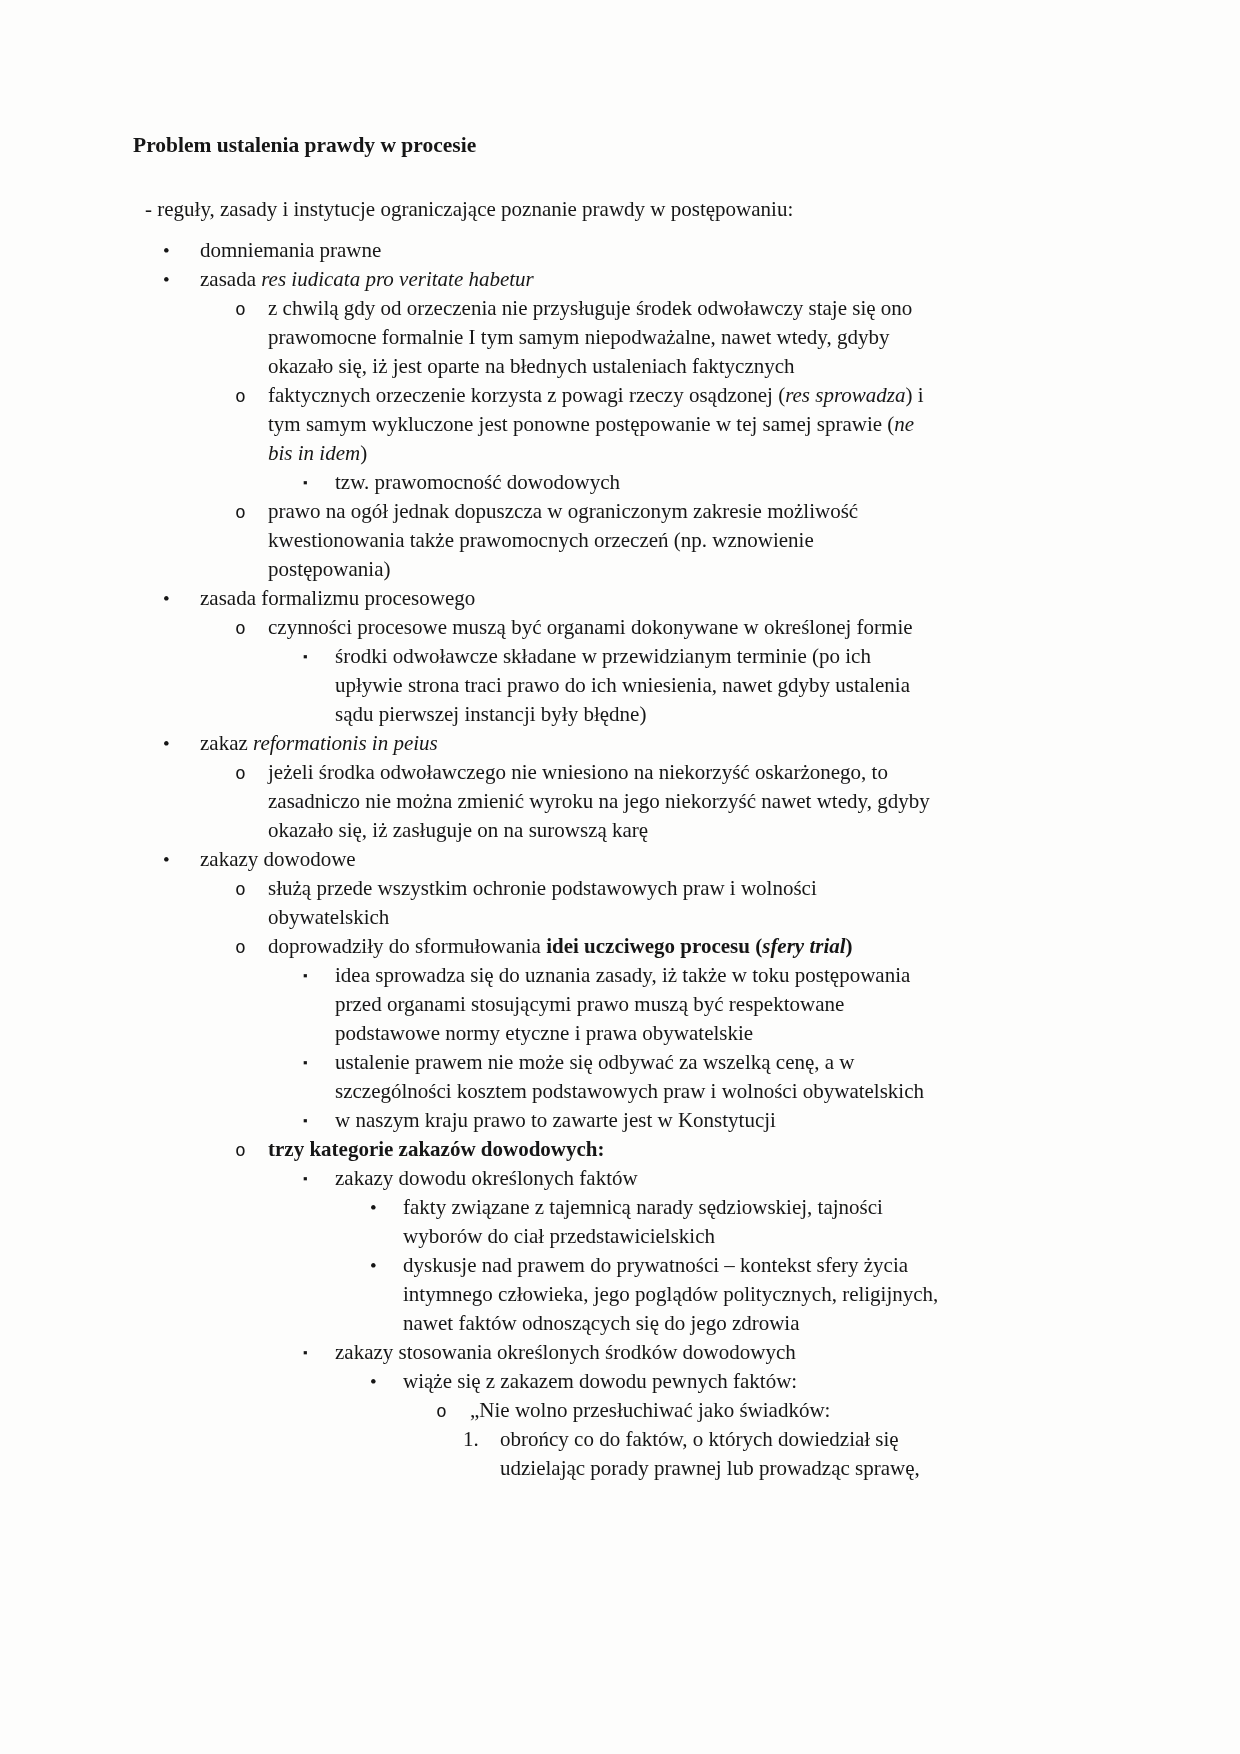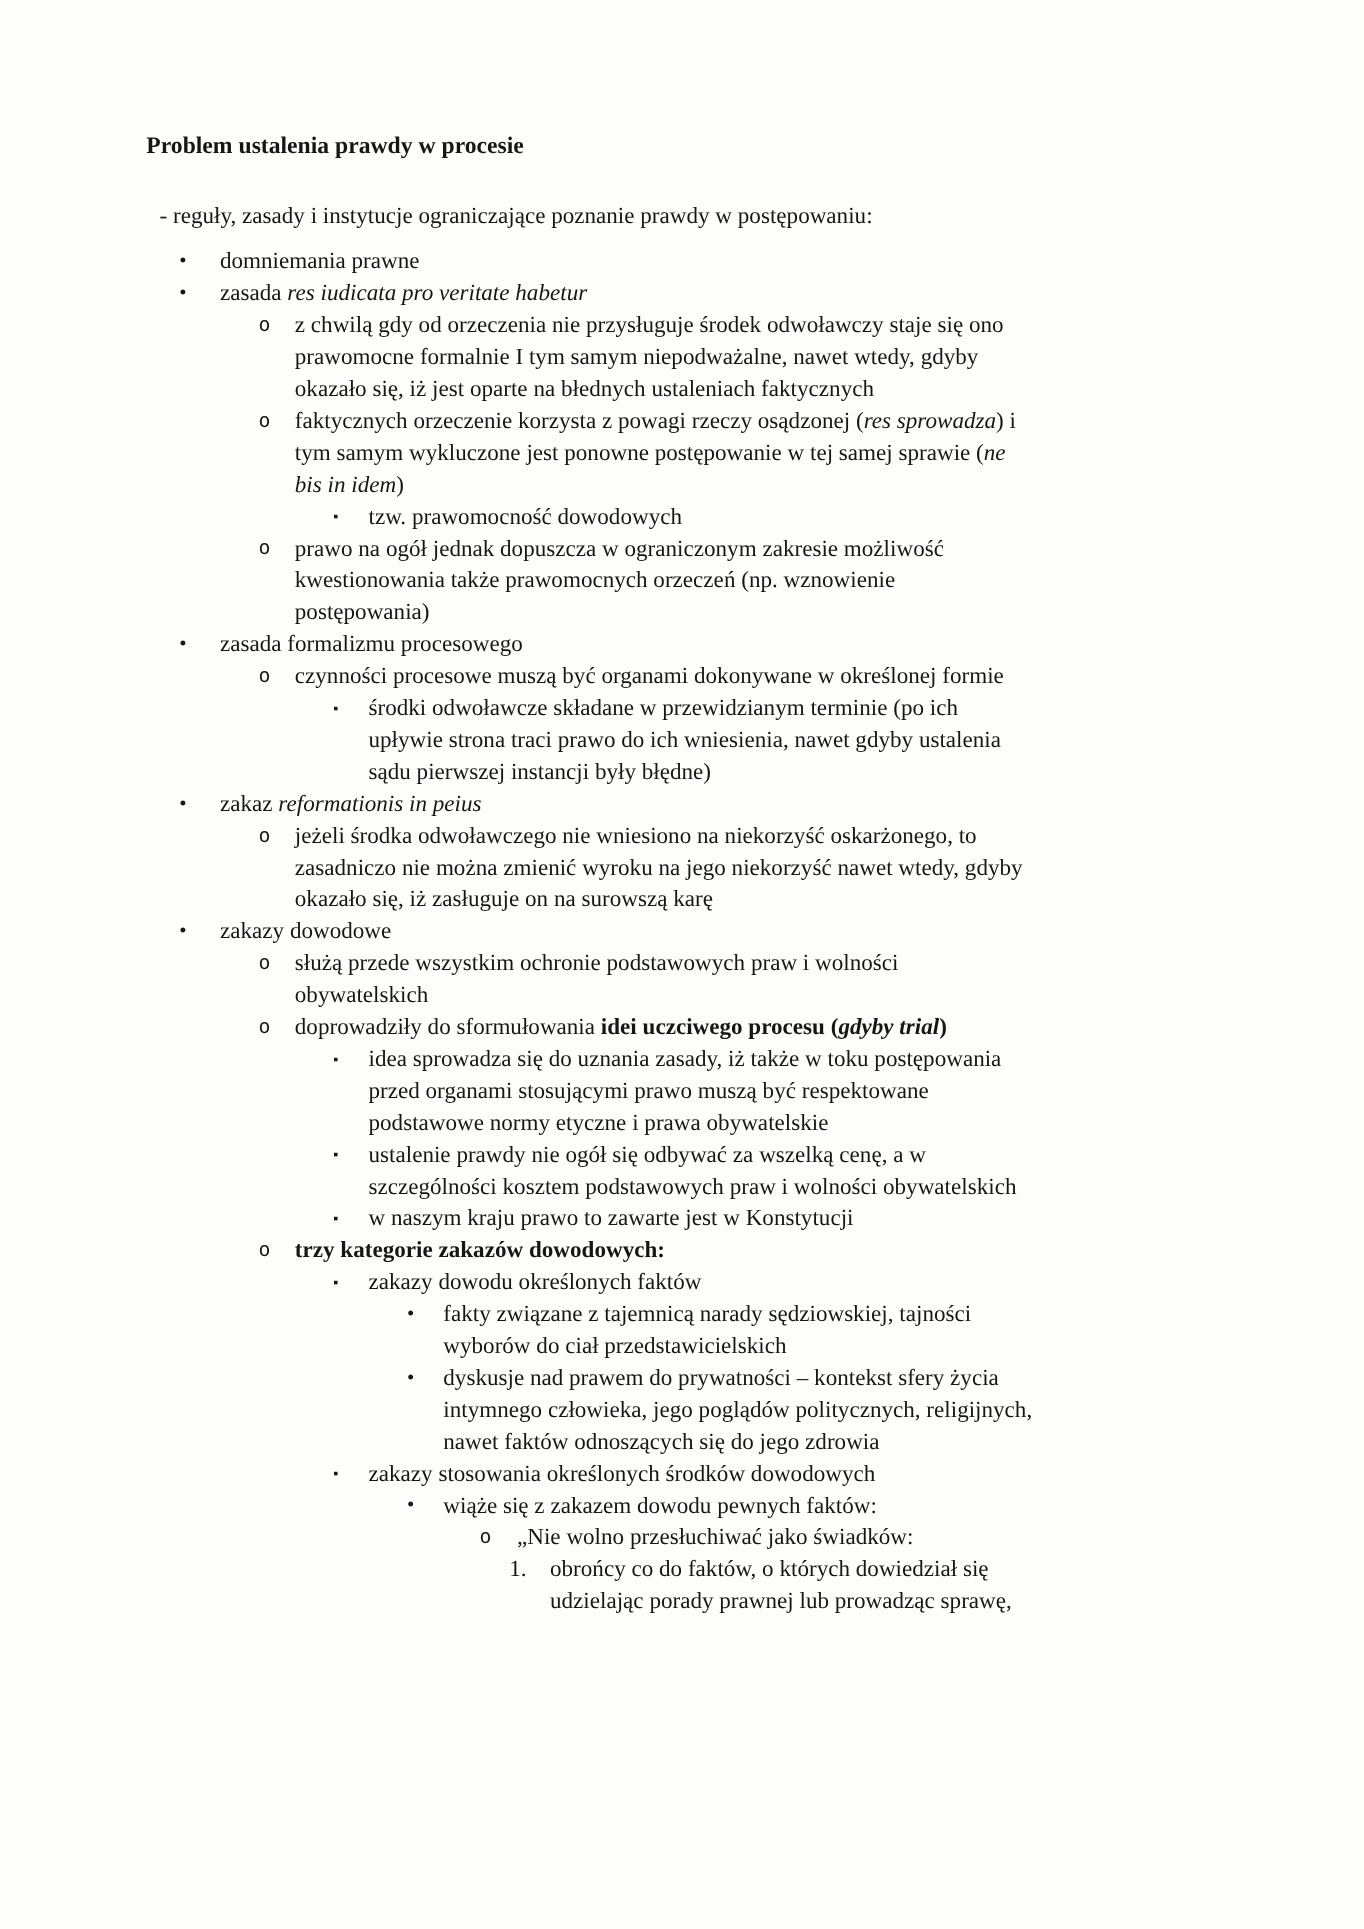--- a/index.html
+++ b/index.html
@@ -15,21 +15,21 @@
     background: #fdfdfc;
     color: #161616;
     font-family: "Liberation Serif", "DejaVu Serif", serif;
     font-size: 21px;
     line-height: 29px;
     overflow: hidden;
   }
   .content {
     position: absolute;
     left: 133px;
-    top: 118px;
+    top: 131px;
     width: 990px;
   }
   .doc-title {
     font-size: 21.5px;
     font-weight: bold;
     margin: 0 0 35px 0;
     white-space: pre-wrap;
   }
   .intro {
     margin: 0 0 36px 0;
@@ -96,25 +96,25 @@
         <div class="li lv3"><span class="marker m-square">▪</span><span><span>środki odwoławcze składane w przewidzianym terminie (po ich
 upływie strona traci prawo do ich wniesienia, nawet gdyby ustalenia
 sądu pierwszej instancji były błędne)</span></span></div>
         <div class="li lv1"><span class="marker m-disc">•</span><span><span>zakaz </span><span class="i">reformationis in peius</span></span></div>
         <div class="li lv2"><span class="marker m-circle">o</span><span><span>jeżeli środka odwoławczego nie wniesiono na niekorzyść oskarżonego, to
 zasadniczo nie można zmienić wyroku na jego niekorzyść nawet wtedy, gdyby
 okazało się, iż zasługuje on na surowszą karę</span></span></div>
         <div class="li lv1"><span class="marker m-disc">•</span><span><span>zakazy dowodowe</span></span></div>
         <div class="li lv2"><span class="marker m-circle">o</span><span><span>służą przede wszystkim ochronie podstawowych praw i wolności
 obywatelskich</span></span></div>
-        <div class="li lv2"><span class="marker m-circle">o</span><span><span>doprowadziły do sformułowania </span><span class="b">idei uczciwego procesu</span><span class="b"> (</span><span class="bi">gdyby trial</span><span class="b">)</span></span></div>
+        <div class="li lv2"><span class="marker m-circle">o</span><span><span>doprowadziły do sformułowania </span><span class="b">idei uczciwego procesu</span><span class="b"> (</span><span class="bi">sfery trial</span><span class="b">)</span></span></div>
         <div class="li lv3"><span class="marker m-square">▪</span><span><span>idea sprowadza się do uznania zasady, iż także w toku postępowania
 przed organami stosującymi prawo muszą być respektowane
 podstawowe normy etyczne i prawa obywatelskie</span></span></div>
-        <div class="li lv3"><span class="marker m-square">▪</span><span><span>ustalenie prawdy nie ogół się odbywać za wszelką cenę, a w
+        <div class="li lv3"><span class="marker m-square">▪</span><span><span>ustalenie prawem nie może się odbywać za wszelką cenę, a w
 szczególności kosztem podstawowych praw i wolności obywatelskich</span></span></div>
         <div class="li lv3"><span class="marker m-square">▪</span><span><span>w naszym kraju prawo to zawarte jest w Konstytucji</span></span></div>
         <div class="li lv2"><span class="marker m-circle">o</span><span><span class="b">trzy kategorie zakazów dowodowych:</span></span></div>
         <div class="li lv3"><span class="marker m-square">▪</span><span><span>zakazy dowodu określonych faktów</span></span></div>
         <div class="li lv4"><span class="marker m-disc">•</span><span><span>fakty związane z tajemnicą narady sędziowskiej, tajności
 wyborów do ciał przedstawicielskich</span></span></div>
         <div class="li lv4"><span class="marker m-disc">•</span><span><span>dyskusje nad prawem do prywatności – kontekst sfery życia
 intymnego człowieka, jego poglądów politycznych, religijnych,
 nawet faktów odnoszących się do jego zdrowia</span></span></div>
         <div class="li lv3"><span class="marker m-square">▪</span><span><span>zakazy stosowania określonych środków dowodowych</span></span></div>

